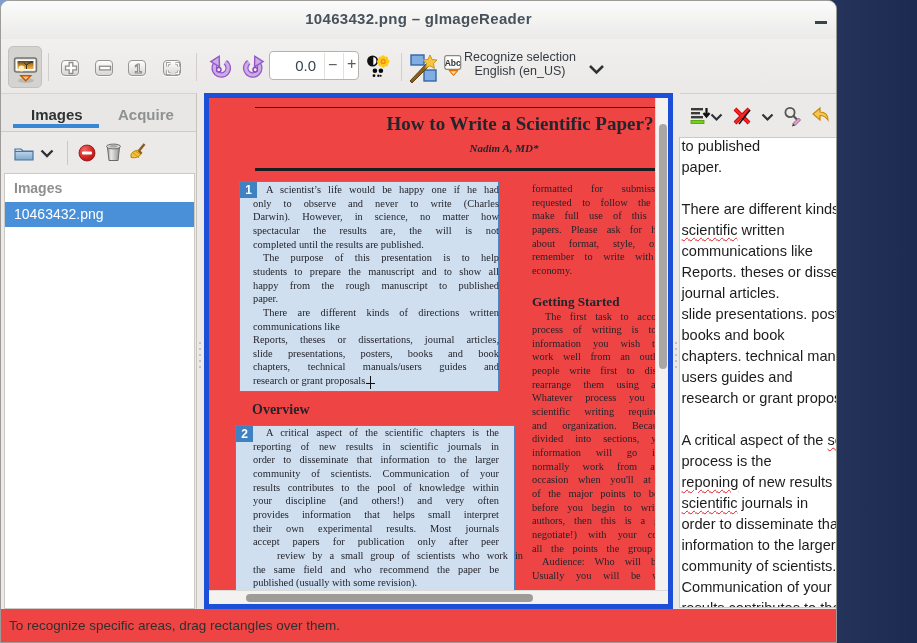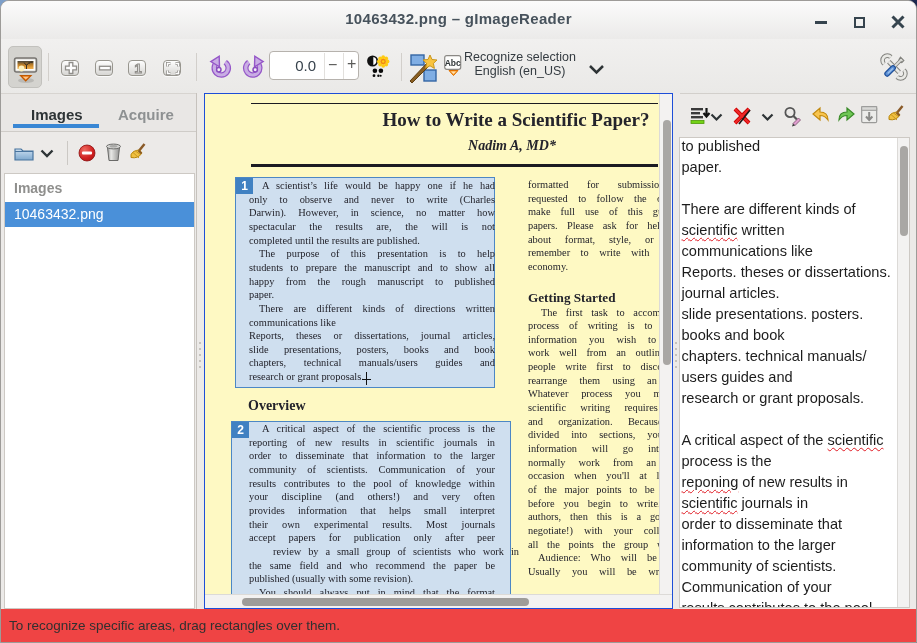--- a/index.html
+++ b/index.html
@@ -1,18 +1,18 @@
 <!DOCTYPE html>
 <html><head>
 <meta charset="utf-8">
 <style>
 * { margin:0; padding:0; box-sizing:border-box; }
 html,body { width:917px; height:643px; overflow:hidden; }
 body { font-family:"Liberation Sans",sans-serif; background:linear-gradient(90deg,#7d9fc9 0%,#4a5f8a 55%,#1c2950 100%); }
-#win { position:absolute; left:0; top:0; width:917px; height:643px;
+#win { position:absolute; left:0; top:0; width:837px; height:643px;
   background:#efeeec; border-radius:9px 9px 0 0; overflow:hidden;
   border:1px solid #9d9b98; }
 
 #titlebar { position:absolute; left:0; top:0; width:100%; height:38px;
   background:linear-gradient(#fbfbfb,#ebeae9); }
 #title { position:absolute; top:9px; left:0; width:100%; text-align:center;
   font-size:15px; font-weight:bold; color:#47525c; letter-spacing:.3px; }
 
 #toolbar { position:absolute; left:0; top:38px; width:100%; height:54px;
   background:linear-gradient(#f1f0ef,#eae9e7); }
@@ -44,21 +44,21 @@
   background:#fff; border:1px solid #cdc9c4; }
 #lhead { position:absolute; left:9px; top:6px; font-size:14px; font-weight:bold; color:#8f8f8d; }
 #lrow { position:absolute; left:0px; top:28px; width:189px; height:25px; background:#4a90d9;
   color:#fff; font-size:14px; line-height:25px; padding-left:9px; }
 
 .split { position:absolute; top:0; height:516px; background:#eceae8; }
 .dots { position:absolute; width:3px; }
 .dots i { display:block; width:2px; height:2px; border-radius:1px; background:#b8b5b1; margin:4px 0; }
 
 #docarea { position:absolute; left:203px; top:0; width:469px; height:516px;
-  background:#fef9c3; border:1px solid #1d4ed8; overflow:hidden; }
+  background:#ef4444; border:5px solid #1d4ed8; overflow:hidden; }
 #doc { position:absolute; left:-204px; top:-93px; width:917px; height:643px; }
 #doc * { position:absolute; font-family:"Liberation Serif",serif; color:#24242c; }
 .rule { background:#1b1b22; }
 .jline { width:246px; text-align:justify; text-align-last:justify; font-size:10.4px; line-height:13.8px; white-space:nowrap; }
 .lline { width:246px; font-size:10.4px; line-height:13.8px; white-space:nowrap; }
 .selbox { border:1.2px solid #4c87c5; background:#cfdfef; }
 .badge { background:#4081c2; color:#fff !important; font-family:"Liberation Sans",sans-serif !important;
   font-weight:bold; font-size:12px; text-align:center; }
 
 #dvsb { position:absolute; right:0; top:0; width:13px; height:502px; background:#f3f2f1; border-left:1px solid #dcdad7; }
@@ -273,21 +273,21 @@
           <i></i>
           <i></i>
           <i></i>
           <i></i>
         </div>
     </div>
     <div id="docarea">
       <div id="doc">
         <div class="rule" style="left:250px;top:101.5px;width:407px;height:1.6px;"></div>
         <div style="left:340px;top:108px;width:350px;text-align:center;font-size:19px;font-weight:bold;">How to Write a Scientific Paper?</div>
-        <div style="left:336px;top:137px;width:350px;text-align:center;font-size:14px;font-style:italic;font-weight:bold;">Nadim A, MD*</div>
+        <div style="left:324px;top:137px;width:350px;text-align:center;font-size:11px;font-style:italic;font-weight:bold;">Nadim A, MD*</div>
         <div class="rule" style="left:250px;top:163px;width:407px;height:3px;"></div>
         <div class="selbox" style="left:234px;top:176px;width:260px;height:211px;"></div>
         <div class="badge" style="left:235px;top:177px;width:17px;height:16px;line-height:16px;">1</div>
         <div id="col1" style="left:248px;top:178px;width:246px;">
           <div class="jline" style="top:0.0px;padding-left:13px;">A scientist’s life would be happy one if he had</div>
           <div class="jline" style="top:13.65px;">only to observe and never to write (Charles</div>
           <div class="jline" style="top:27.3px;">Darwin). However, in science, no matter how</div>
           <div class="jline" style="top:40.95px;">spectacular the results are, the will is not</div>
           <div class="lline" style="top:54.6px;">completed until the results are published.</div>
           <div class="jline" style="top:68.25px;padding-left:10px;">The purpose of this presentation is to help</div>
@@ -298,21 +298,21 @@
           <div class="lline" style="top:136.5px;">communications like</div>
           <div class="jline" style="top:150.15px;">Reports, theses or dissertations, journal articles,</div>
           <div class="jline" style="top:163.8px;">slide presentations, posters, books and book</div>
           <div class="jline" style="top:177.45px;">chapters, technical manuals/users guides and</div>
           <div class="lline" style="top:191.1px;">research or grant proposals.</div>
         </div>
         <div style="left:247px;top:397px;font-size:14px;font-weight:bold;">Overview</div>
         <div class="selbox" style="left:230px;top:420px;width:280px;height:180px;"></div>
         <div class="badge" style="left:231px;top:421px;width:17px;height:16px;line-height:16px;">2</div>
         <div id="col1b" style="left:248px;top:421px;width:246px;">
-          <div class="jline" style="top:0.0px;padding-left:13px;">A critical aspect of the scientific process is the</div>
+          <div class="jline" style="top:0.0px;padding-left:13px;">A critical aspect of the scientific chapters is the</div>
           <div class="jline" style="top:13.65px;">reporting of new results in scientific journals in</div>
           <div class="jline" style="top:27.3px;">order to disseminate that information to the larger</div>
           <div class="jline" style="top:40.95px;">community of scientists. Communication of your</div>
           <div class="jline" style="top:54.6px;">results contributes to the pool of knowledge within</div>
           <div class="jline" style="top:68.25px;">your discipline (and others!) and very often</div>
           <div class="jline" style="top:81.9px;">provides information that helps small interpret</div>
           <div class="jline" style="top:95.55px;">their own experimental results. Most journals</div>
           <div class="jline" style="top:109.2px;">accept papers for publication only after peer</div>
           <div class="jline" style="top:122.85px;margin-left:24px;">review by a small group of scientists who work in</div>
           <div class="jline" style="top:136.5px;">the same field and who recommend the paper be</div>

